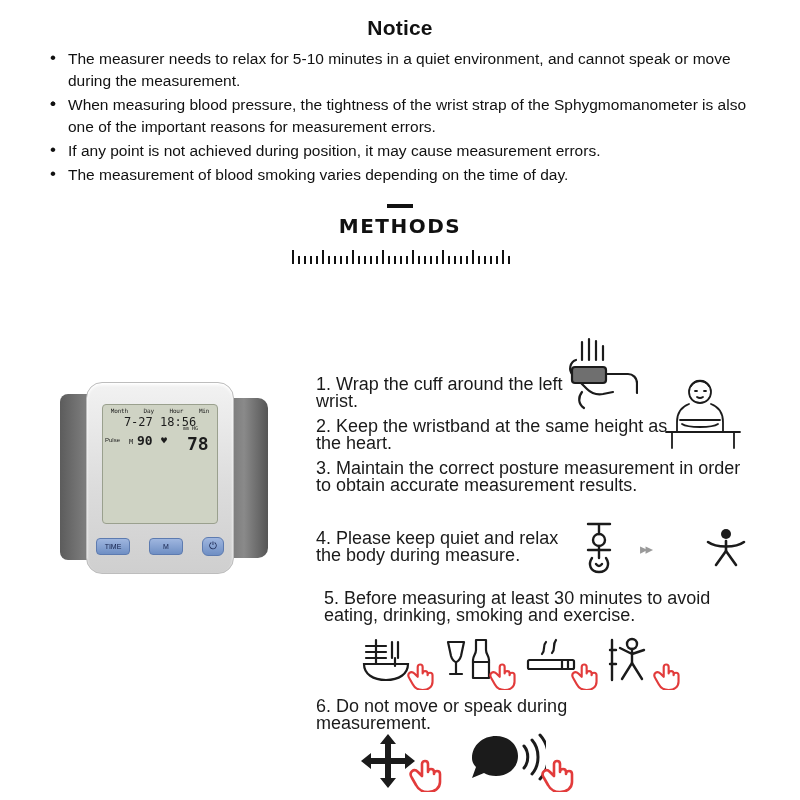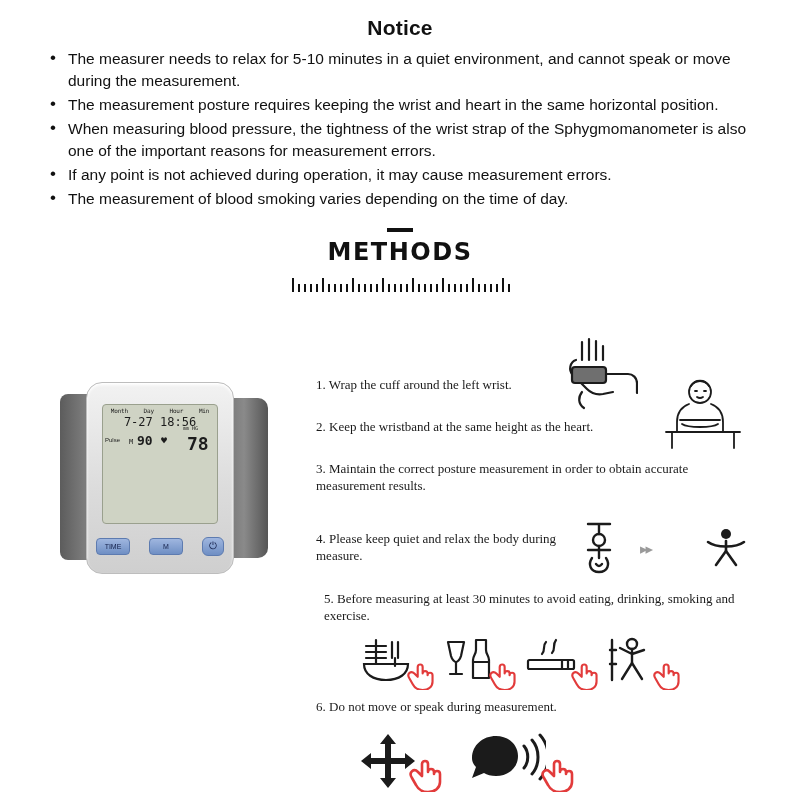--- a/index.html
+++ b/index.html
@@ -45,21 +45,21 @@
   .methods-wrap {
     margin-top: 18px;
     text-align: center;
   }
   .methods-dash {
     width: 26px; height: 4px;
     background: #111;
     margin: 0 auto 6px auto;
   }
   .methods-title {
-    font-size: 24px;
+    font-size: 20px;
     font-weight: bold;
     letter-spacing: 1.5px;
     font-family: "DejaVu Sans", sans-serif;
   }
   .ruler {
     margin: 8px auto 0 auto;
     width: 216px; height: 18px;
     position: relative;
   }
   .ruler .tick {
@@ -153,24 +153,24 @@
   .btn.round { width: 22px; height: 19px; border-radius: 6px; font-size: 10px; }
 
   
   .steps {
     position: absolute;
     left: 308px;
     top: 352px;
     width: 450px;
   }
   .step {
-    font-size: 13px;
+    font-size: 18px;
     line-height: 17px;
     color: #1a1a1a;
-    font-family: Liberation Serif, serif;
+    font-family: Liberation Sans, sans-serif;
   }
   .s1 { position: absolute; top: 8px; left: 8px; width: 260px; }
   .s2 { position: absolute; top: 50px; left: 8px; width: 360px; }
   .s3 { position: absolute; top: 92px; left: 8px; width: 430px; }
   .s4 { position: absolute; top: 162px; left: 8px; width: 250px; }
   .s5 { position: absolute; top: 222px; left: 16px; width: 440px; }
   .s6 { position: absolute; top: 330px; left: 8px; width: 330px; }
 
   
   .pic { position: absolute; }
@@ -194,29 +194,28 @@
 <div class="page">
 
   <div class="notice-title">Notice</div>
   <ul class="notice-list">
     <li>
       <span class="bullet">•</span>
       <span>The measurer needs to relax for 5-10 minutes in a quiet environment, and cannot speak or move during the measurement.</span>
     </li>
     <li>
       <span class="bullet">•</span>
-      <span>The measurement posture requires keeping the wrist and heart in the same horizontal position.</span>
     </li>
     <li>
       <span class="bullet">•</span>
       <span>When measuring blood pressure, the tightness of the wrist strap of the Sphygmomanometer is also one of the important reasons for measurement errors.</span>
     </li>
     <li>
       <span class="bullet">•</span>
-      <span>If any point is not achieved during operation, it may cause measurement errors.</span>
+      <span>If any point is not achieved during position, it may cause measurement errors.</span>
     </li>
     <li>
       <span class="bullet">•</span>
       <span>The measurement of blood smoking varies depending on the time of day.</span>
     </li>
   </ul>
 
   <div class="methods-wrap">
     <div class="methods-dash"></div>
     <div class="methods-title">METHODS</div>

